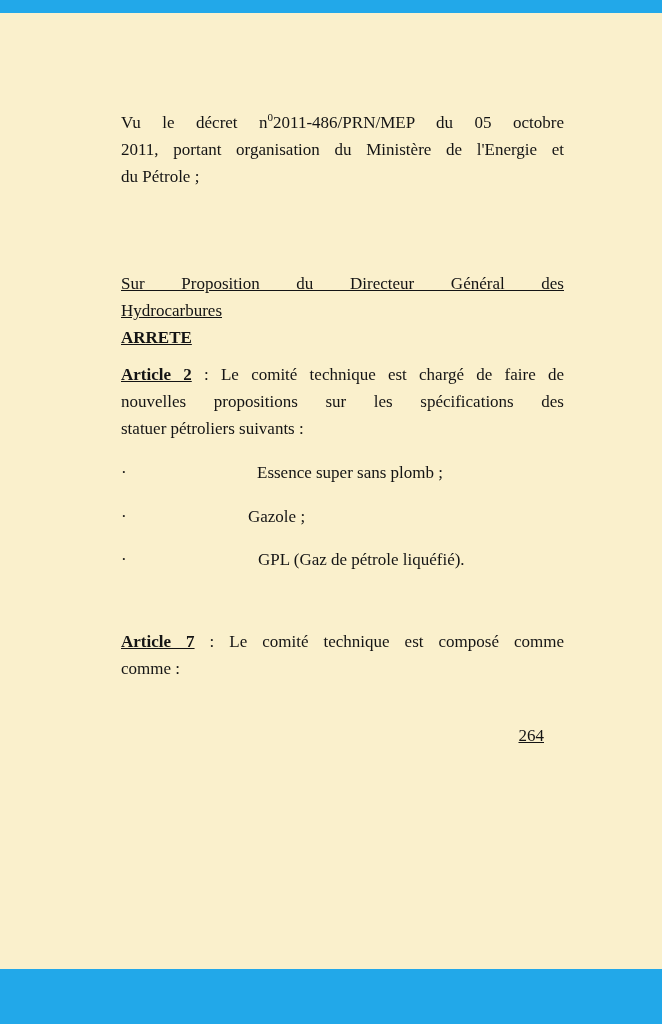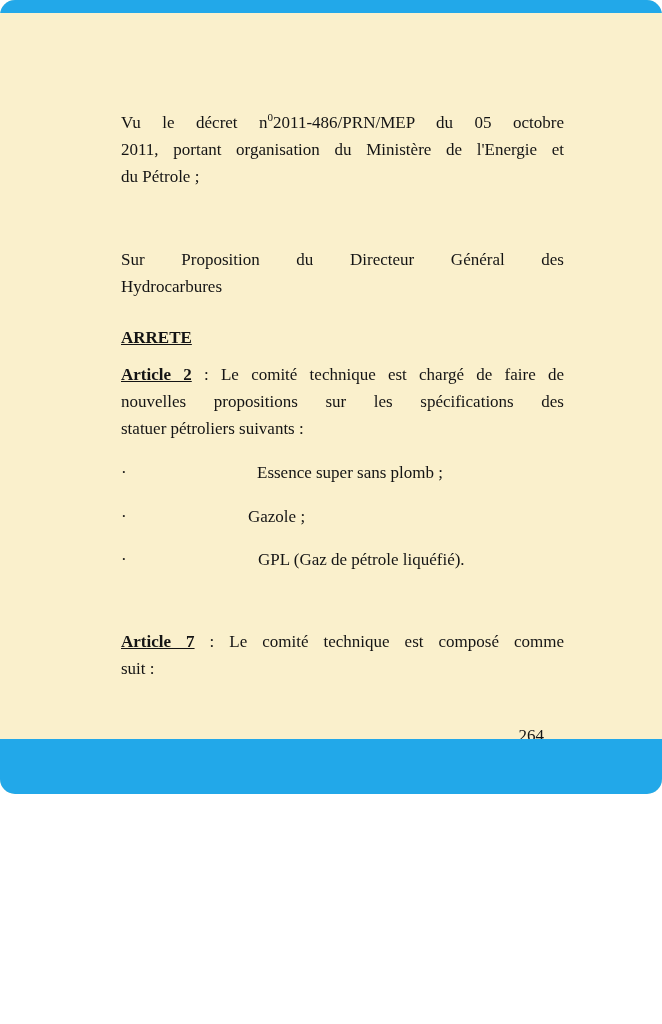--- a/index.html
+++ b/index.html
@@ -1,24 +1,23 @@
 <!DOCTYPE html>
 <html><head>
 <meta charset="utf-8">
 <style>
   html, body { margin: 0; padding: 0; }
   .page {
     position: relative;
     width: 662px;
-    height: 794px;
+    height: 1024px;
     background: #FAF0CC;
     font-family: "Liberation Serif", serif;
     color: #141414;
     overflow: hidden;
-    border-radius: 15px;
   }
   .bar {
     position: absolute;
     left: 0;
     width: 100%;
     background: #22A8E9;
   }
   .bar-top { top: 0; height: 13px; }
   .bar-bottom { bottom: 0; height: 55px; }
   .content {
@@ -27,22 +26,22 @@
     top: 13px;
     width: 443px;
     font-size: 17px;
     line-height: 27px;
   }
   .jline { text-align: justify; text-align-last: justify; }
   .lline { text-align: left; }
   .b-u { font-weight: bold; text-decoration: underline; }
   sup.ord { font-size: 11px; vertical-align: super; line-height: 0; }
   #p1 { margin-top: 96px; }
-  #p2 { margin-top: 56px; }
-  #heading { margin-top: 24px; }
+  #p2 { margin-top: 80px; text-decoration: underline; }
+  #heading { }
   #art1 { margin-top: 27px; }
   #art2 { margin-top: 10px; }
   .list-item { position: relative; }
   .list-item .bullet { position: absolute; left: 0; top: 0; }
   #li1 { margin-top: 17px; padding-left: 136px; }
   #li2 { margin-top: 17px; padding-left: 127px; }
   #li3 { margin-top: 16px; padding-left: 137px; }
   #art3 { margin-top: 55px; }
   #pagenum { margin-top: 40px; text-align: right; padding-right: 20px; text-decoration: underline; }
 </style>
@@ -85,21 +84,21 @@
       <span class="bullet">·</span>
       <span>Gazole ;</span>
     </div>
     <div id="li3" class="list-item lline">
       <span class="bullet">·</span>
       <span>GPL (Gaz de pétrole liquéfié).</span>
     </div>
 
     <div id="art3">
       <div class="jline"><span class="b-u">Article 7</span><span> : Le comité technique est composé comme</span></div>
-      <div class="lline">suit :</div>
+      <div class="lline">comme :</div>
     </div>
 
     <div id="pagenum">264</div>
 
   </div>
 
   <div class="bar bar-bottom"></div>
 
 </div>
 

